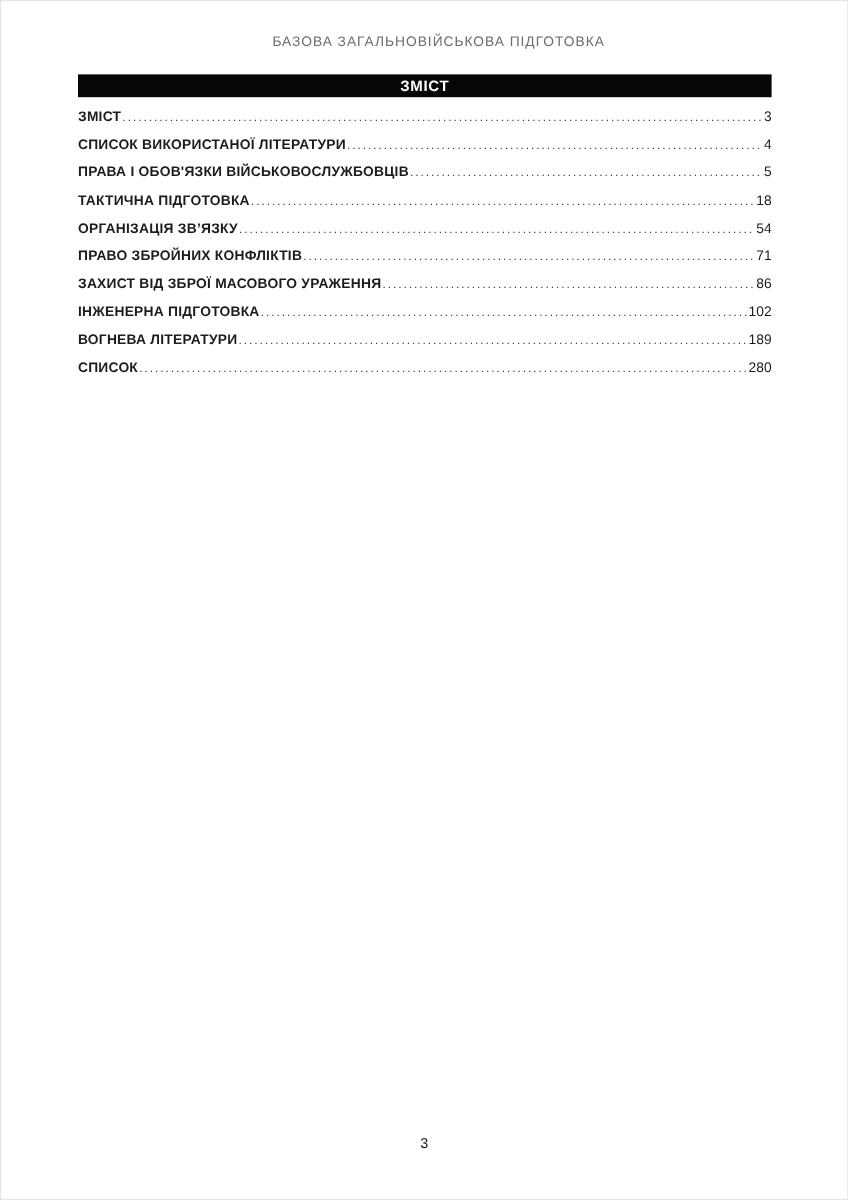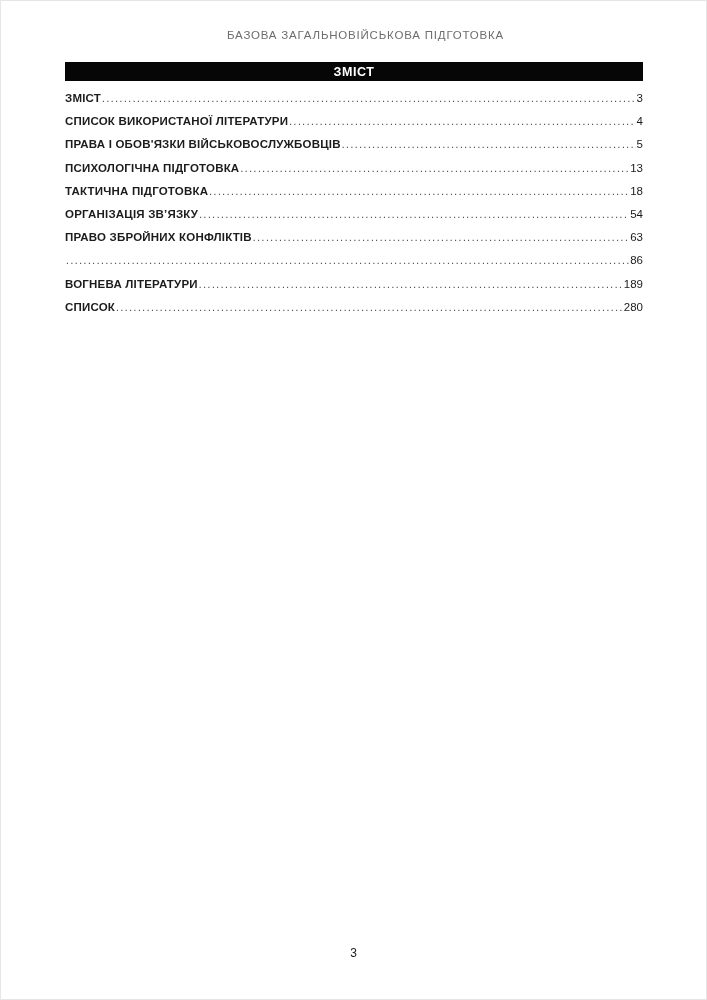--- a/index.html
+++ b/index.html
@@ -127,50 +127,51 @@
       <span class="toc-dots"></span>
       <span class="toc-page">4</span>
     </div>
 
     <div class="toc-row">
       <span class="toc-title">ПРАВА І ОБОВ'ЯЗКИ ВІЙСЬКОВОСЛУЖБОВЦІВ</span>
       <span class="toc-dots"></span>
       <span class="toc-page">5</span>
     </div>
 
-    <div class="toc-row">
-      <span class="toc-title">ПСИХОЛОГІЧНА ПІДГОТОВКА</span>
-      <span class="toc-dots"></span>
-      <span class="toc-page">13</span>
-    </div>
 
     <div class="toc-row">
       <span class="toc-title">ТАКТИЧНА ПІДГОТОВКА</span>
       <span class="toc-dots"></span>
       <span class="toc-page">18</span>
     </div>
 
     <div class="toc-row">
       <span class="toc-title">ОРГАНІЗАЦІЯ ЗВ’ЯЗКУ</span>
       <span class="toc-dots"></span>
       <span class="toc-page">54</span>
     </div>
 
 
     <div class="toc-row">
       <span class="toc-title">ПРАВО ЗБРОЙНИХ КОНФЛІКТІВ</span>
       <span class="toc-dots"></span>
-      <span class="toc-page">63</span>
+      <span class="toc-page">71</span>
     </div>
 
     <div class="toc-row">
+      <span class="toc-title">ЗАХИСТ ВІД ЗБРОЇ МАСОВОГО УРАЖЕННЯ</span>
       <span class="toc-dots"></span>
       <span class="toc-page">86</span>
     </div>
 
+    <div class="toc-row">
+      <span class="toc-title">ІНЖЕНЕРНА ПІДГОТОВКА</span>
+      <span class="toc-dots"></span>
+      <span class="toc-page">102</span>
+    </div>
 
     <div class="toc-row">
       <span class="toc-title">ВОГНЕВА ЛІТЕРАТУРИ</span>
       <span class="toc-dots"></span>
       <span class="toc-page">189</span>
     </div>
 
 
     <div class="toc-row">
       <span class="toc-title">СПИСОК</span>

